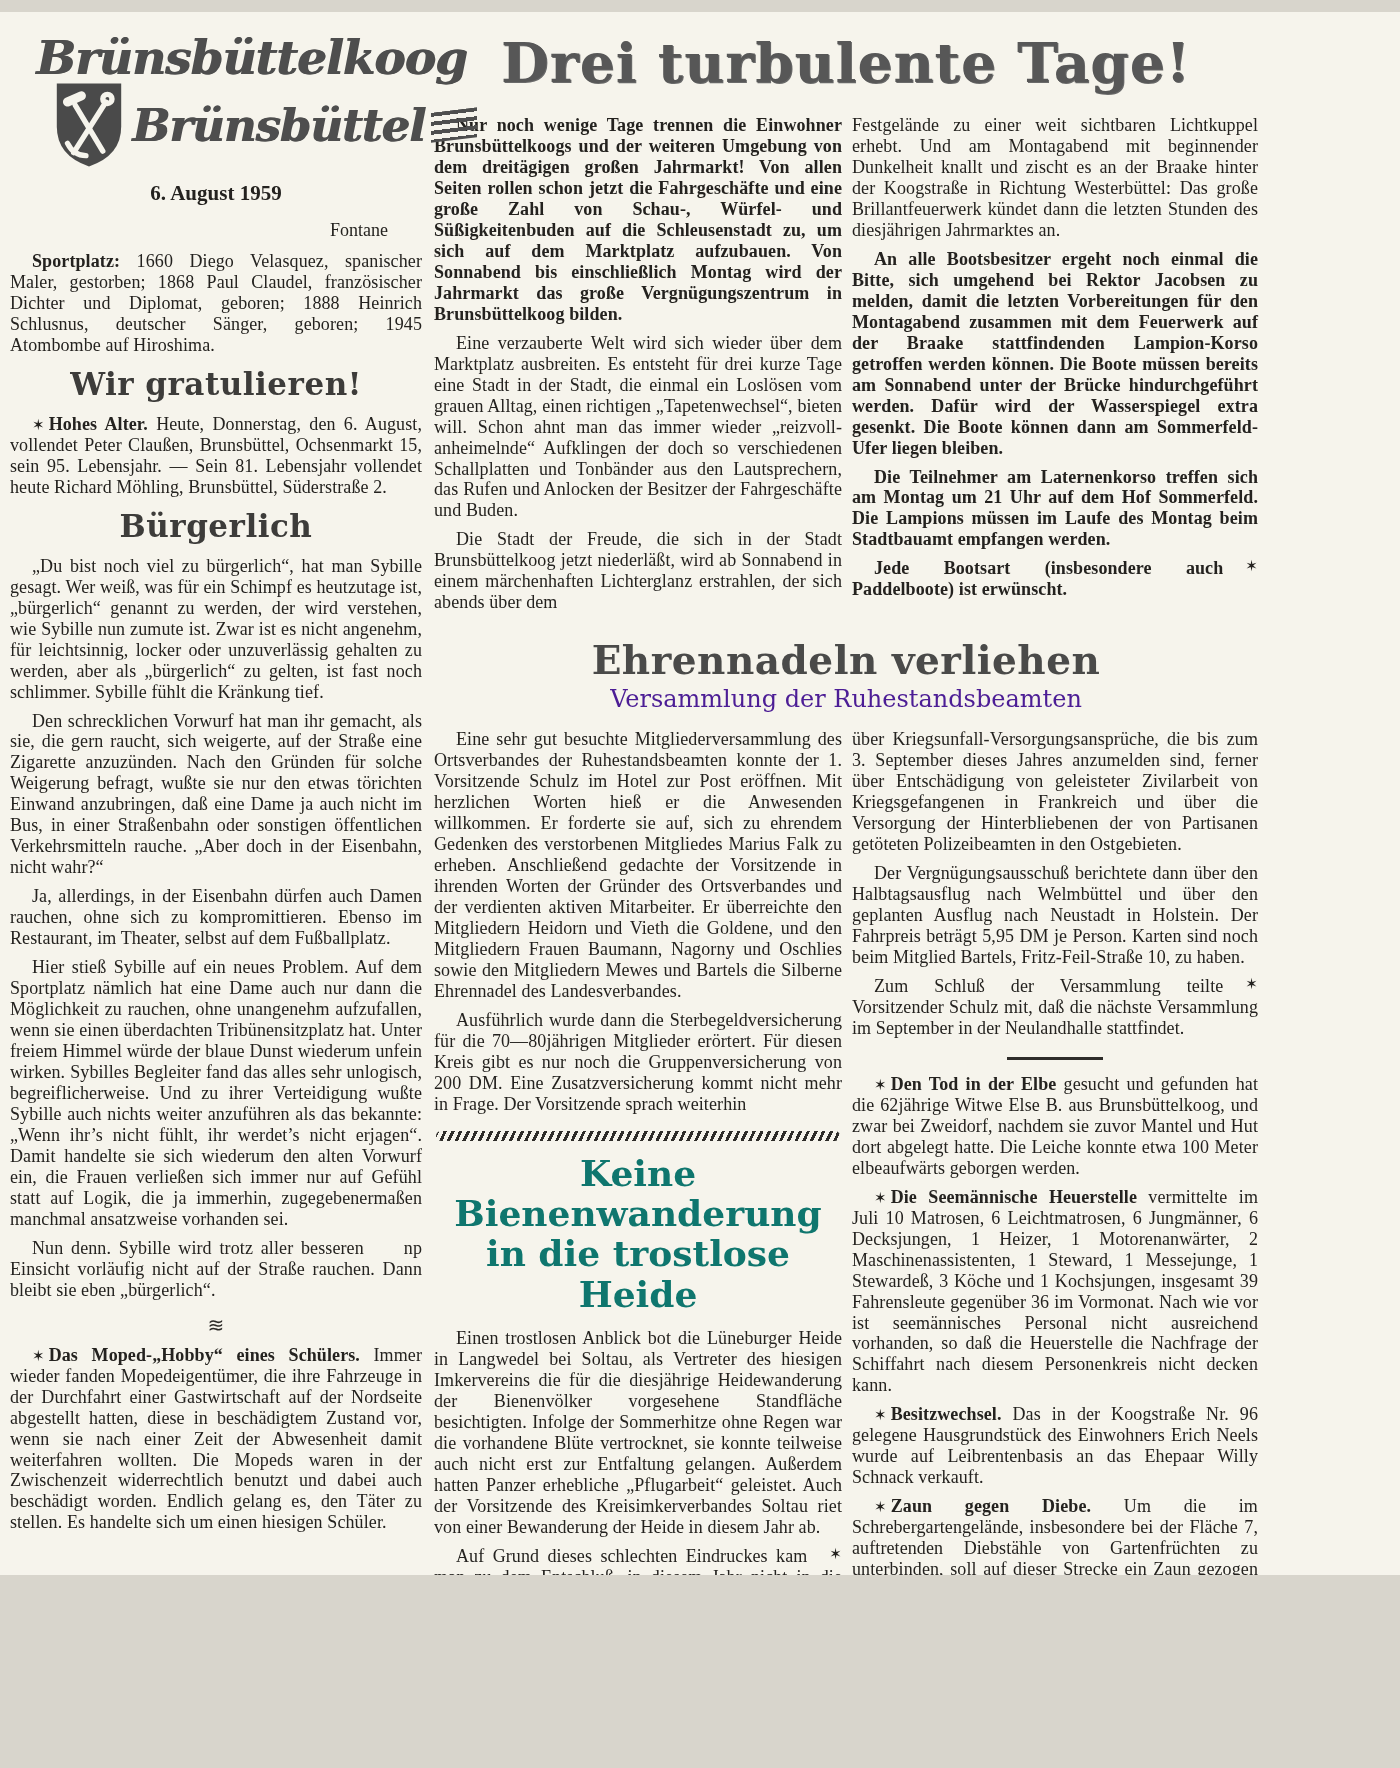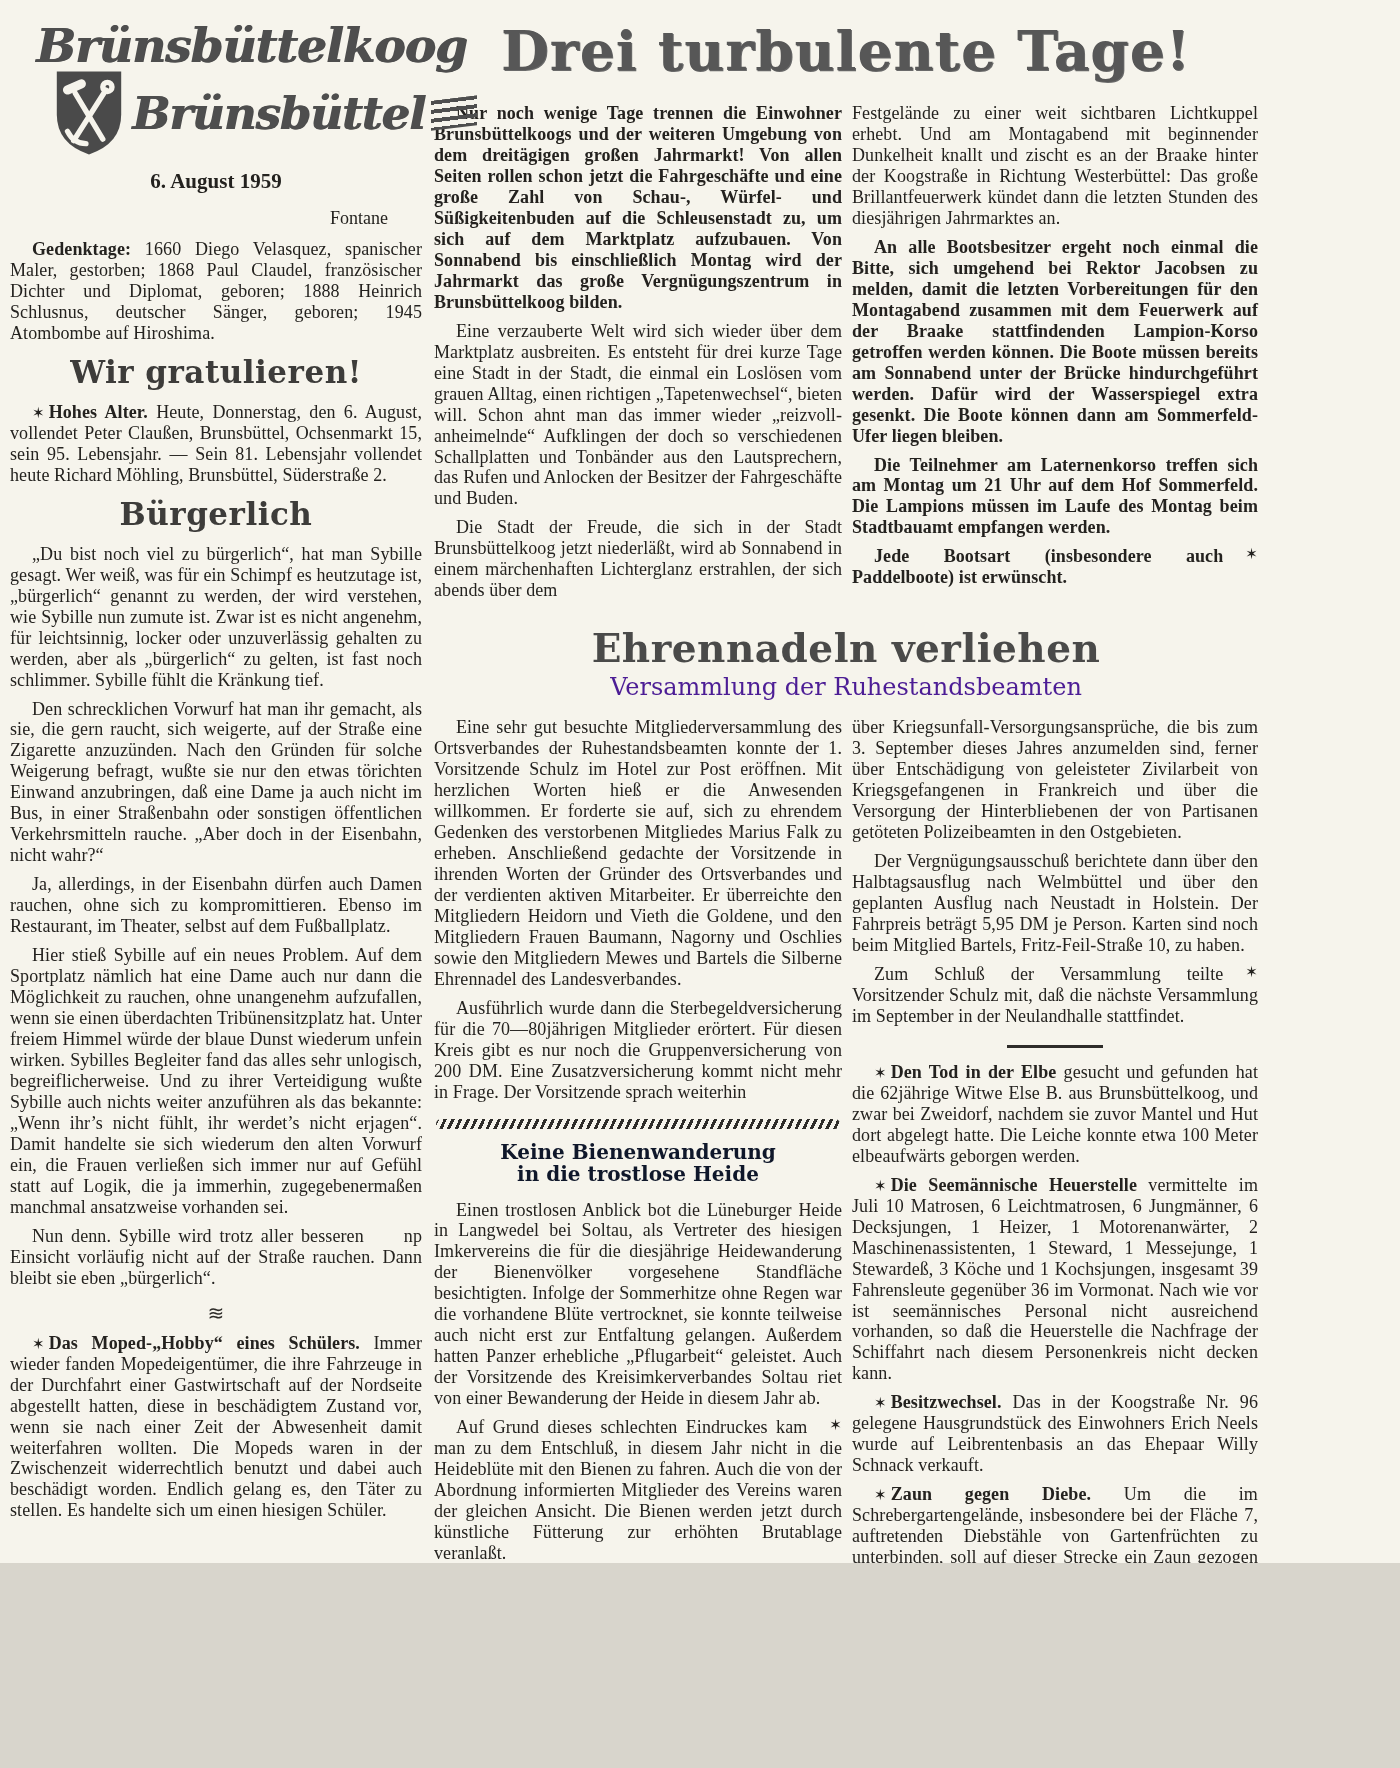--- a/index.html
+++ b/index.html
@@ -1,17 +1,17 @@
 <!DOCTYPE html>
 <html><head>
 <meta charset="utf-8">
 <style>
   html,body { margin:0; padding:0; background:#d8d5cc; }
   .page {
-    position:relative; width:1400px; height:1563px; margin:0 auto;
+    position:relative; width:1400px; height:1563px; margin:12px auto;
     background:#f6f4ec; color:#24221f; overflow:hidden;
     font-family:"Liberation Serif", serif;
   }
   .paper-grid {
     position:absolute; left:10px; top:18px; width:1248px;
     display:grid; grid-template-columns:412px 824px; column-gap:12px;
   }
   
   .para {
     margin:0 0 8px 0; font-size:18px; line-height:1.165; text-align:justify;
@@ -55,21 +55,21 @@
   .h-section {
     font-family:"DejaVu Serif", serif; font-weight:bold; text-align:center;
     color:#4a4a49; font-size:39px; margin:16px 0 2px 0; letter-spacing:0.5px;
   }
   .h-subsection {
     font-family:"DejaVu Serif", serif; font-weight:normal; text-align:center;
     color:#4c1d95; font-size:24px; margin:2px 0 16px 0;
   }
   .h-bienen {
     font-family:"DejaVu Serif", serif; font-weight:bold; text-align:center;
-    color:#0f172a; font-size:20px; line-height:1.12; margin:12px 0 14px 0;
+    color:#0f766e; font-size:36px; line-height:1.12; margin:12px 0 14px 0;
   }
   
   .two-col { display:grid; grid-template-columns:408px 406px; column-gap:10px; }
   
   .squiggle {
     text-align:center; font-family:"DejaVu Sans", sans-serif; font-size:20px;
     color:#2c2a27; margin:6px 0 10px 0; line-height:1;
   }
   .rope {
     height:10px; margin:16px 2px 6px 2px;
@@ -102,21 +102,21 @@
           </svg>
           <div class="mast-line2">Brünsbüttel</div>
           <div class="flourish right"></div>
         </div>
         <div class="mast-date">6. August 1959</div>
       </div>
 
       <p class="attribution">Fontane</p>
 
       <p class="para">
-        <span class="lead">Gedenktage:</span>
+        <span class="lead">Sportplatz:</span>
         <span>1660 Diego Velasquez, spanischer Maler, gestorben; 1868 Paul Claudel, französischer Dichter und Diplomat, geboren; 1888 Heinrich Schlusnus, deutscher Sänger, geboren; 1945 Atombombe auf Hiroshima.</span>
       </p>
 
       <h2 class="h-small">Wir gratulieren!</h2>
       <p class="para">
         <span class="star">✶</span><span class="lead">Hohes Alter.</span>
         <span>Heute, Donnerstag, den 6. August, vollendet Peter Claußen, Brunsbüttel, Ochsenmarkt 15, sein 95. Lebensjahr. — Sein 81. Lebensjahr vollendet heute Richard Möhling, Brunsbüttel, Süderstraße 2.</span>
       </p>
 
       <h2 class="h-small">Bürgerlich</h2>

